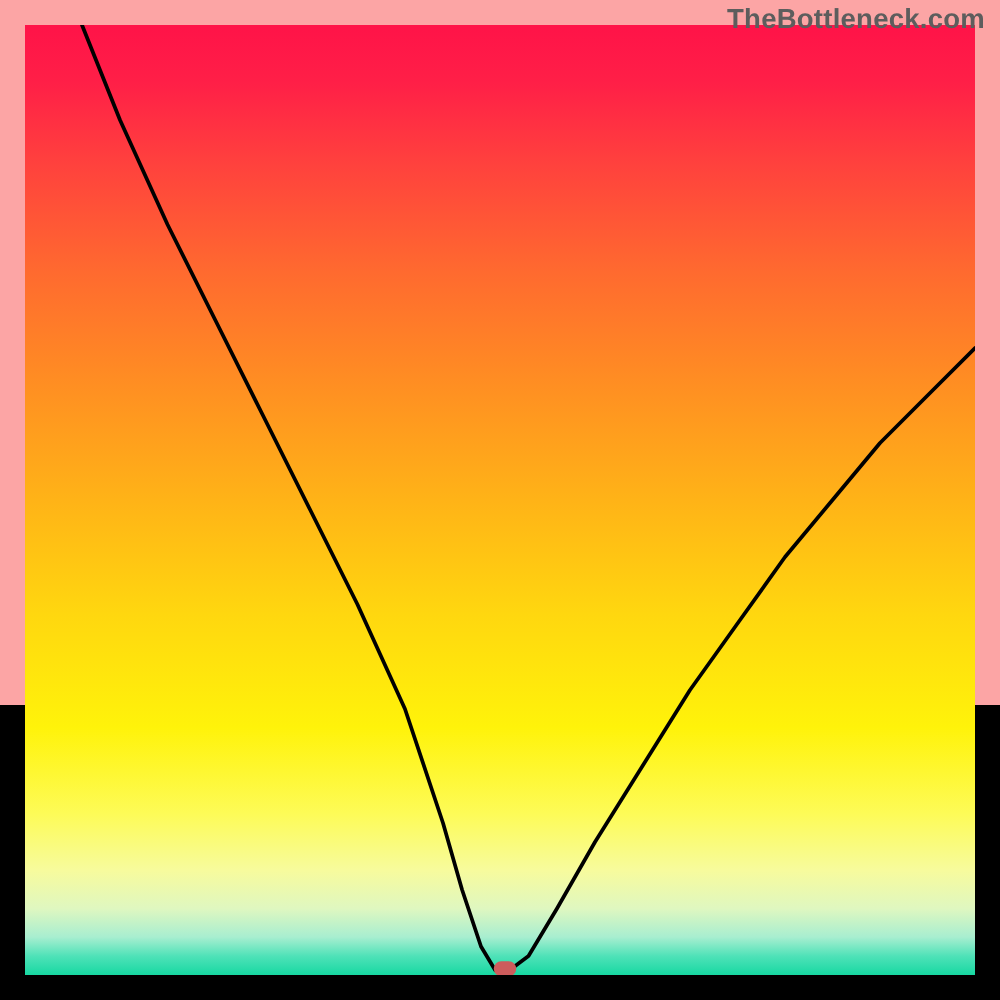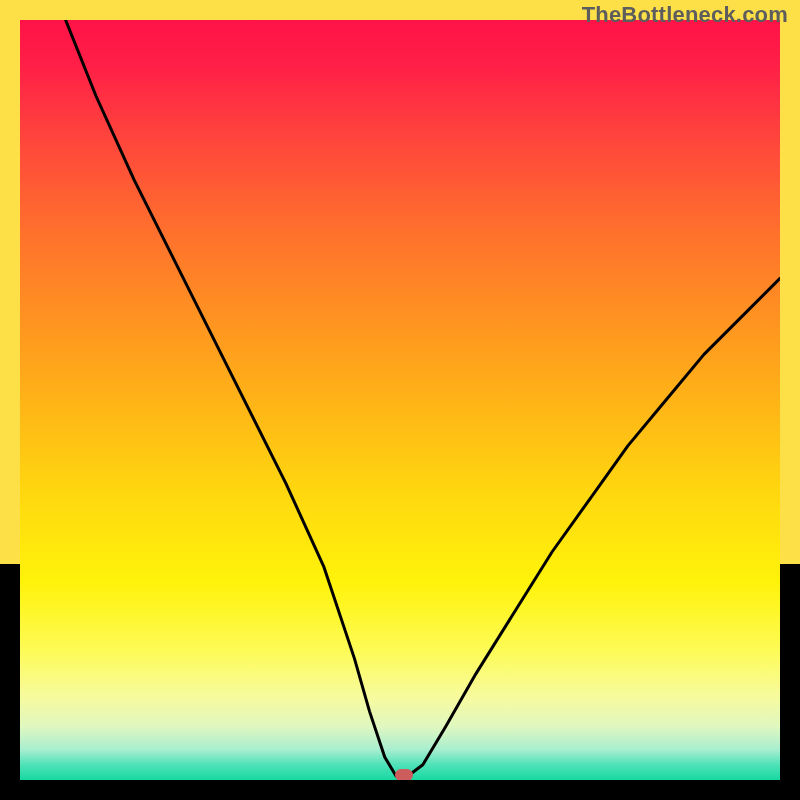--- a/index.html
+++ b/index.html
@@ -8,21 +8,21 @@
     width: 800px;
     height: 800px;
     background: #000;
     font-family: Arial, Helvetica, sans-serif;
     overflow: hidden;
   }
   .frame {
     position: relative;
     width: 800px;
     height: 564px;
-    background: #fde047;
+    background: #fca5a5;
   }
   .watermark {
     position: absolute;
     top: 2px;
     right: 12px;
     color: #5d5d5d;
     font-size: 22px;
     font-weight: 600;
     letter-spacing: 0.2px;
     z-index: 50;

